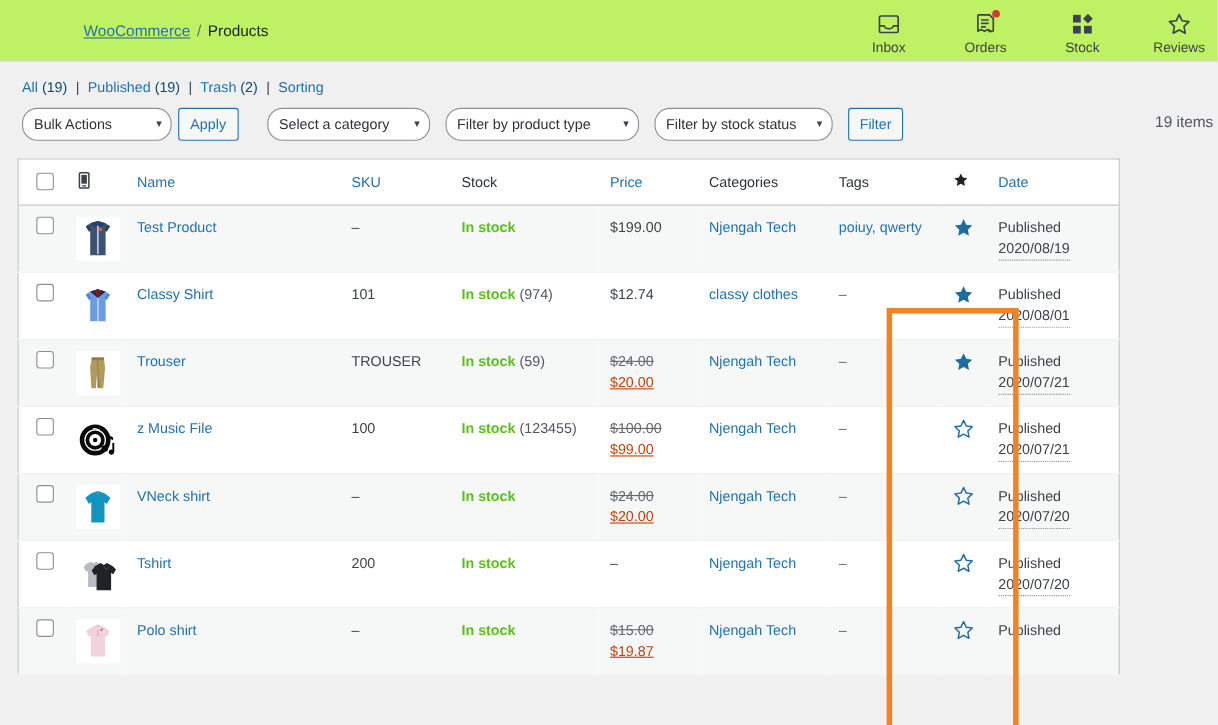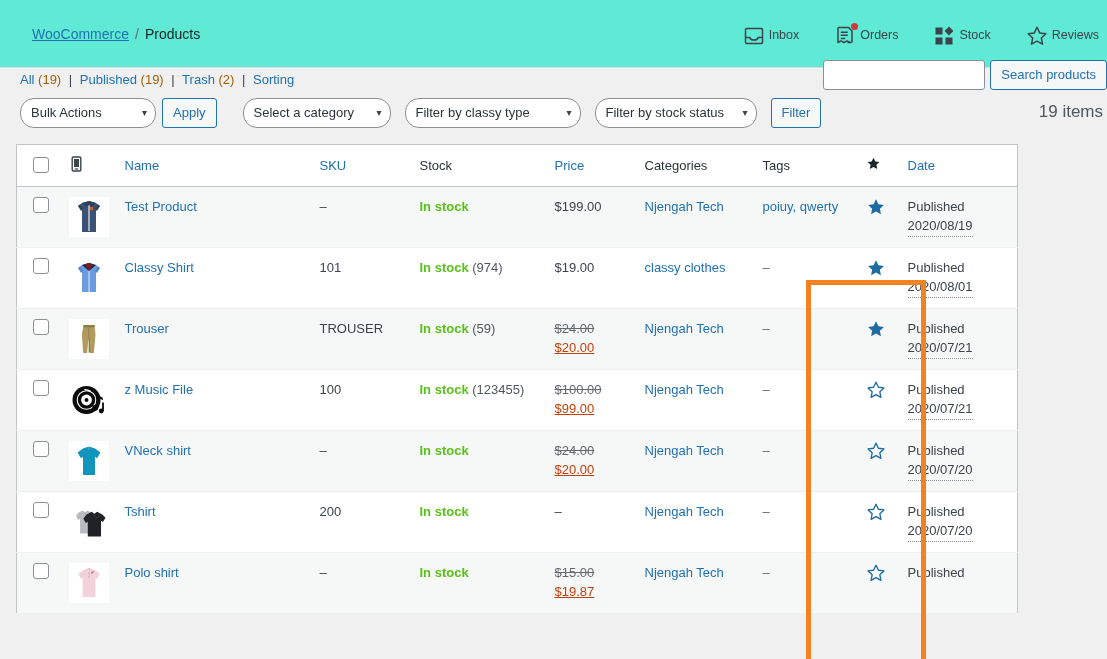--- a/index.html
+++ b/index.html
@@ -11,58 +11,58 @@
     background: #f0f0f1;
     font-family: "Liberation Sans", sans-serif;
     font-size: 13px;
     color: #3c434a;
     -webkit-font-smoothing: antialiased;
   }
   #page { position: relative; width: 1107px; height: 659px; background: #f0f0f1; }
 
   
   .topbar {
-    position: absolute; left: 0; top: 0; width: 1107px; height: 68px;
-    background: #5eead4; border-bottom: 1px solid #dcdcde;
-    display: flex; align-items: center;
+    position: absolute; left: 0; top: 0; width: 1107px; height: 56px;
+    background: #bef264; border-bottom: 1px solid #dcdcde;
+    display: flex; align-items: center; padding-left: 44px;
   }
   .breadcrumb {
     margin-left: 32px; font-size: 14px; color: #3c434a;
     display: flex; align-items: baseline; gap: 6px; white-space: nowrap;
   }
   .breadcrumb .bc-link {
     color: #2271b1; text-decoration: underline; cursor: pointer;
   }
   .breadcrumb .bc-sep { color: #646970; }
   .breadcrumb .bc-current { color: #1d2327; }
 
   .topbar-actions {
     margin-left: auto; display: flex; align-items: flex-start;
     gap: 34px; padding-right: 8px; padding-top: 4px;
   }
   .tb-item {
-    display: flex; flex-direction: row; align-items: center;
+    display: flex; flex-direction: column; align-items: center;
     gap: 3px; cursor: pointer; min-width: 54px;
   }
   .tb-icon { position: relative; width: 24px; height: 24px; display:block; }
   .tb-label { font-size: 12.5px; color: #3c434a; line-height: 1; }
   .tb-dot {
     position: absolute; right: -1px; top: -1px;
     width: 7px; height: 7px; border-radius: 50%; background: #d63638;
   }
 
   
   .content {
     position: absolute; left: 16px; top: 56px; width: 1091px; height: 603px;
   }
   .viewlinks {
     padding: 14px 0 8px 4px; font-size: 13px; color: #3c434a; line-height: 1.5;
   }
   .viewlinks a { color: #2271b1; text-decoration: none; cursor: pointer; }
-  .viewlinks .cnt { color: #a16207; }
+  .viewlinks .cnt { color: #0c4a6e; }
   .viewlinks .pipe { color: #3c434a; padding: 0 4px; }
 
   .tablenav {
     display: flex; align-items: flex-start; position: relative;
     padding: 0 0 10px 4px; height: 46px;
   }
   .selectbox {
     height: 30px; min-width: 132px;
     border: 1px solid #8c8f94; border-radius: 14px; background: #fff;
     color: #2c3338; font-size: 13px;
@@ -90,21 +90,21 @@
     font-family: "Liberation Sans", sans-serif;
   }
   .search-btn {
     margin-left: 5px; height: 30px;
     border: 1px solid #2271b1; border-radius: 3px;
     background: #f6f7f7; color: #2271b1; font-size: 13px;
     padding: 0 10px; cursor: pointer;
   }
   .items-count {
     position: absolute; right: 4px; top: 4px;
-    font-size: 17px; color: #50575e;
+    font-size: 14px; color: #50575e;
   }
 
   
   .wp-table {
     width: 972px; border-collapse: collapse; background: #fff;
     border: 1px solid #c3c4c7; border-bottom: none;
     table-layout: fixed;
   }
   .wp-table thead th {
     height: 42px; text-align: left; font-weight: 400; font-size: 13px;
@@ -246,33 +246,29 @@
       </div>
       <button class="btn-secondary">Apply</button>
 
       <span class="nav-sp"></span>
 
       <div class="selectbox" style="min-width:148px">
         <span>Select a category</span>
         <span class="caret">▾</span>
       </div>
       <div class="selectbox" style="min-width:176px; margin-left:8px">
-        <span>Filter by classy type</span>
+        <span>Filter by product type</span>
         <span class="caret">▾</span>
       </div>
       <div class="selectbox" style="min-width:162px; margin-left:8px">
         <span>Filter by stock status</span>
         <span class="caret">▾</span>
       </div>
       <button class="btn-secondary" style="margin-left:8px">Filter</button>
 
-      <div class="search-wrap">
-        <input class="search-input" type="text" placeholder="" style="">
-        <button class="search-btn">Search products</button>
-      </div>
       <div class="items-count">19 items</div>
     </div>
 
     <div class="table-wrap">
       <table class="wp-table">
         <thead>
           <tr>
             <th class="col-cb">
               <span class="cb"></span>
             </th>
@@ -359,21 +355,21 @@
     </td>
     <td class="col-name">
       <a class="rowlink">Classy Shirt</a>
     </td>
     <td class="col-sku">
       <span>101</span>
     </td>
     <td class="col-stock">
       <span class="instock">In stock</span> <span class="stockcnt">(974)</span>
     </td>
-    <td class="col-price"><span>$19.00</span></td>
+    <td class="col-price"><span>$12.74</span></td>
     <td class="col-cat">
       <a class="catlink">classy clothes</a>
     </td>
     <td class="col-tags"><span class="dash">–</span></td>
     <td class="col-star star-cell">
       <span class="star"><svg width="20" height="20" viewBox="0 0 24 24">
                     <path d="M12 2.6l2.9 6.1 6.6.85-4.85 4.6 1.25 6.65L12 17.5l-5.9 3.3 1.25-6.65L2.5 9.55l6.6-.85z" fill="#1d6ca1"></path>
                   </svg></span>
     </td>
     <td class="col-date"><span class="date-pub">Published</span>

